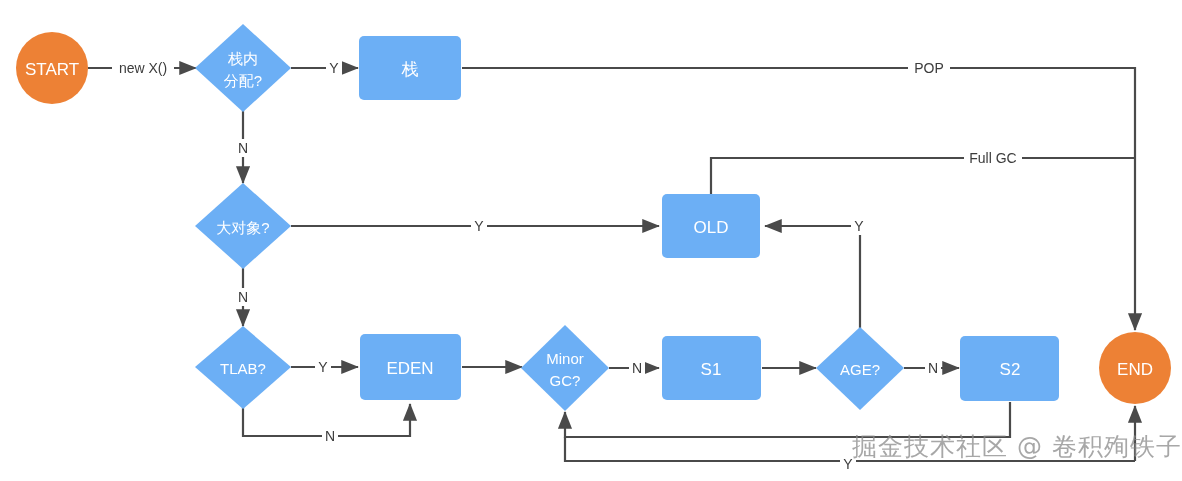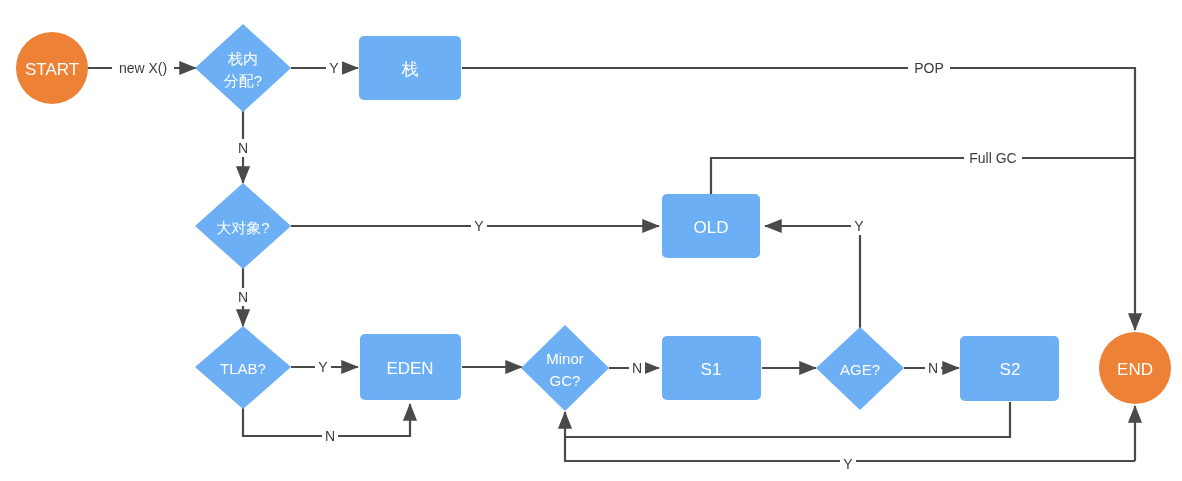--- a/index.html
+++ b/index.html
@@ -239,14 +239,15 @@
       </g>
 
       <g>
         <rect x="840" y="455" width="16" height="18" fill="#ffffff"></rect>
         <text class="edge-label" x="848" y="464">Y</text>
       </g>
 
     </g>
   </svg>
 
+  <div class="watermark">掘金技术社区 @ 卷积殉铁子</div>
 
 </div>
 
 </body></html>

